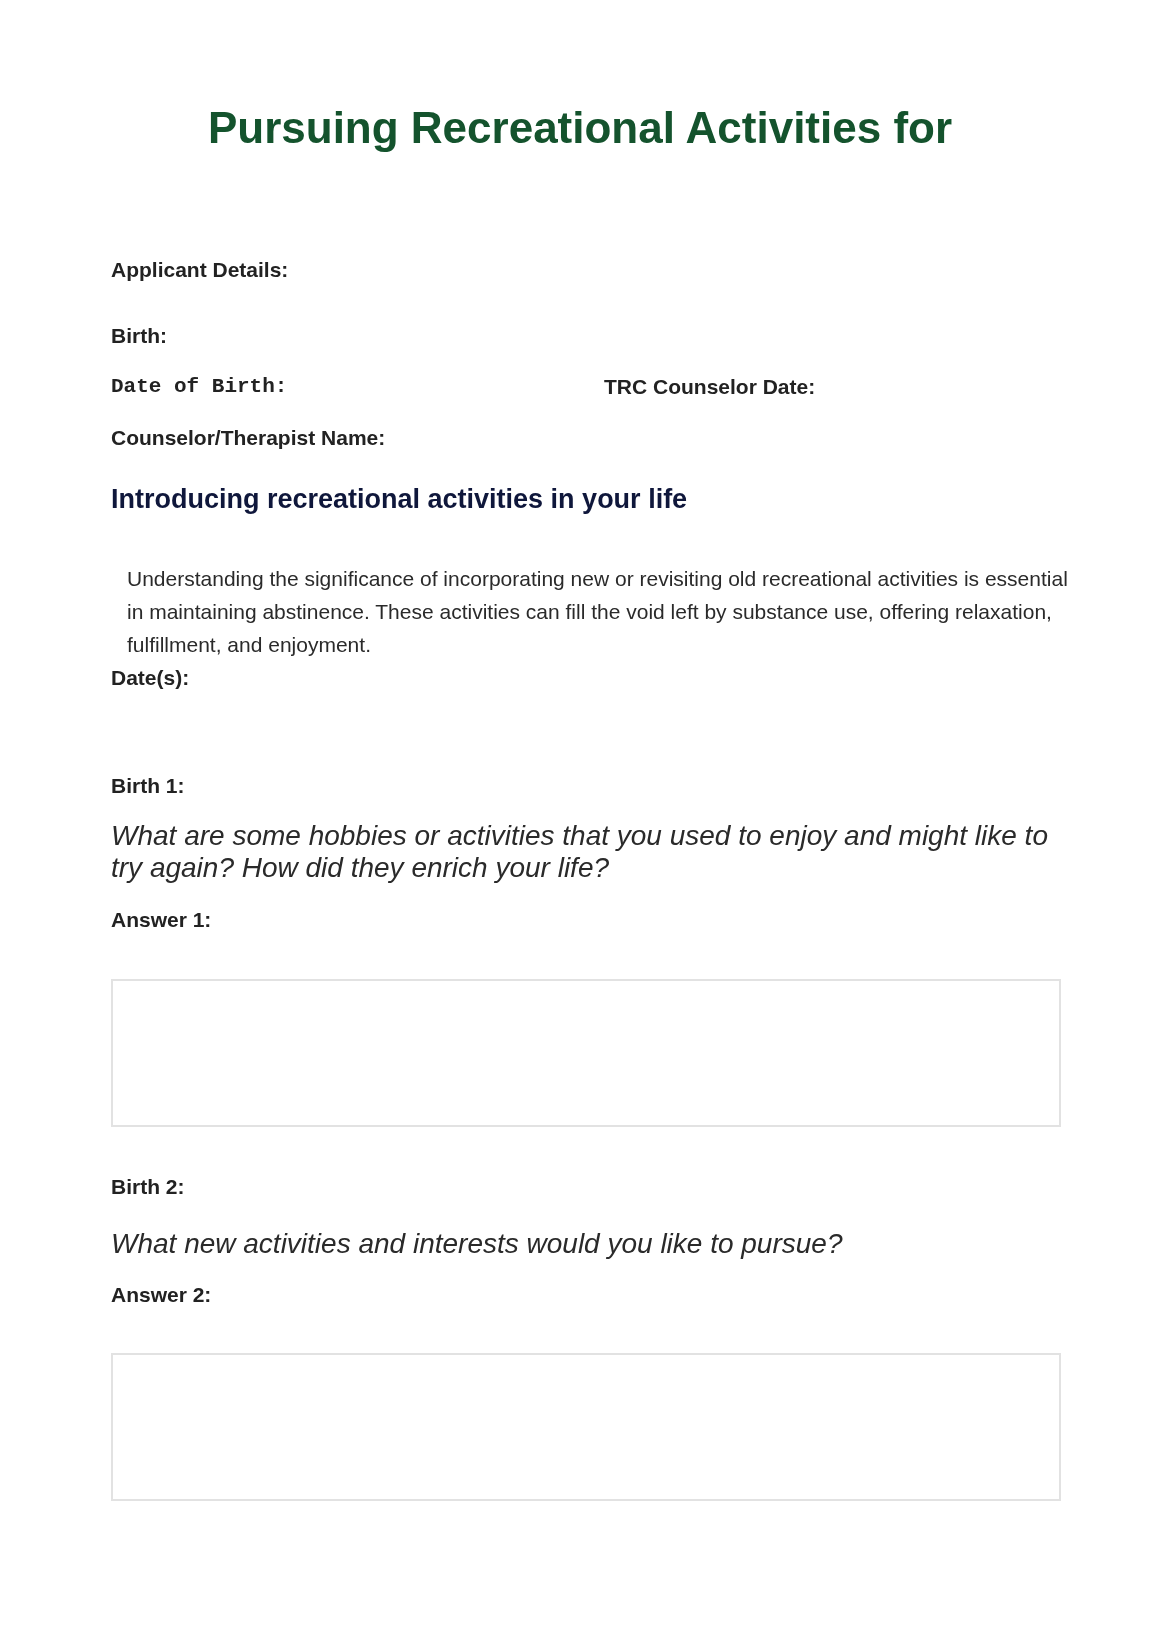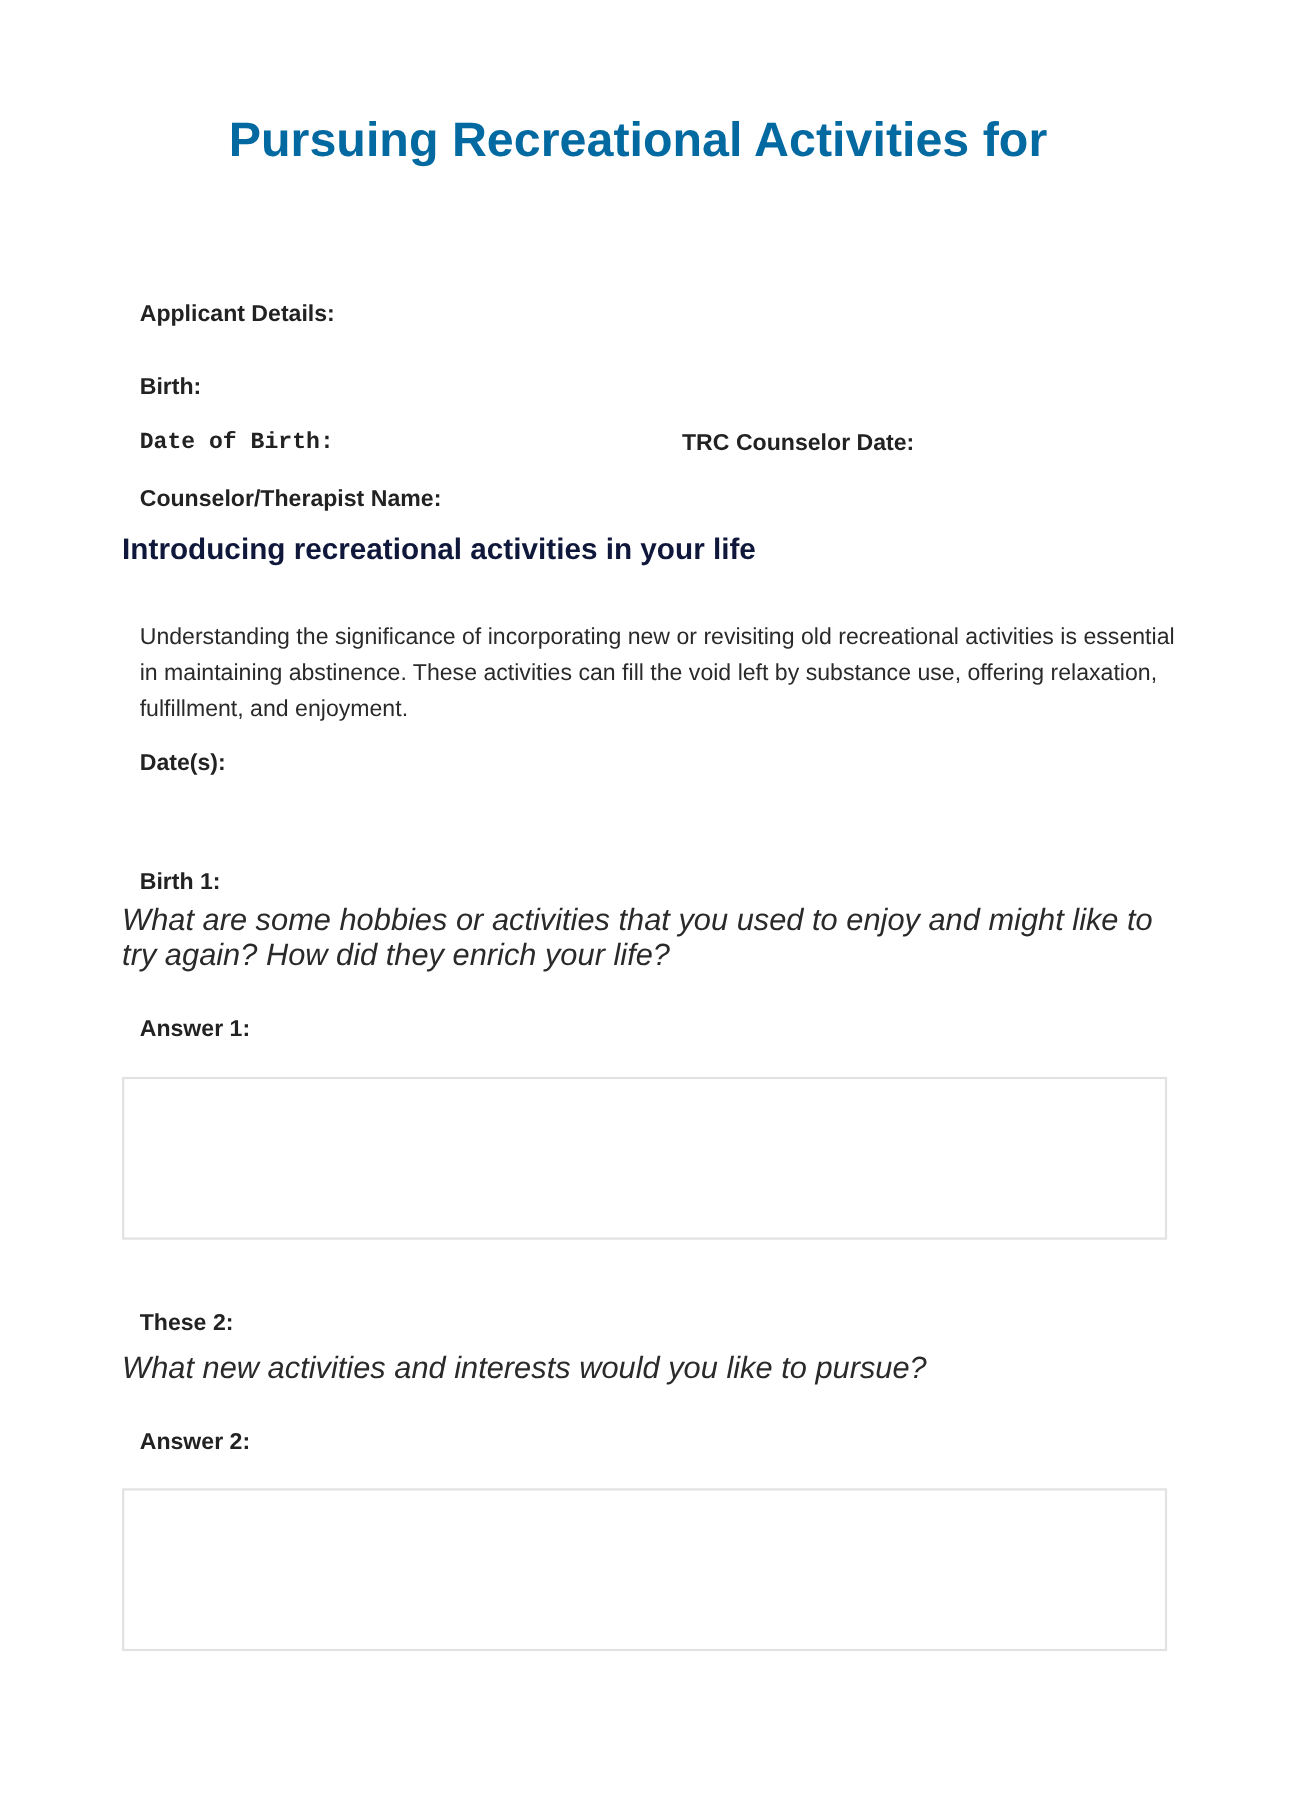--- a/index.html
+++ b/index.html
@@ -1,20 +1,20 @@
 <!DOCTYPE html>
 <html><head>
 <meta charset="utf-8">
 <style>
   html, body { margin: 0; padding: 0; background: #ffffff; }
   body { width: 1176px; height: 1630px; position: relative; overflow: hidden;
          font-family: "Liberation Sans", sans-serif; color: #1e1e1e; }
   .title { position: absolute; left: 0; top: 96px; width: 1160px; text-align: center;
-           font-size: 44px; font-weight: bold; color: #0369a1; line-height: 64px; margin: 0; }
-  .label { position: absolute; font-size: 21px; font-weight: bold; color: #222222; margin: 16px; white-space: nowrap; }
+           font-size: 44px; font-weight: bold; color: #14532d; line-height: 64px; margin: 0; }
+  .label { position: absolute; font-size: 21px; font-weight: bold; color: #222222; margin: 0; white-space: nowrap; }
   .section-heading { position: absolute; left: 111px; top: 484px; font-size: 27px; font-weight: bold;
                      color: #0f173b; margin: 0; white-space: nowrap; }
   .body-text { position: absolute; left: 111px; top: 546px; width: 960px; font-size: 21px;
                line-height: 33px; color: #2a2a2a; margin: 16px; }
   .prompt-text { position: absolute; left: 111px; width: 960px; font-size: 28px; font-style: italic;
                  line-height: 32px; color: #2a2a2a; margin: 0; }
   .answer-box { position: absolute; left: 111px; width: 950px; height: 148px;
                 border: 2px solid #e2e2e2; background: #ffffff; box-sizing: border-box; }
 </style>
 </head>
@@ -32,16 +32,16 @@
 
 <h2 class="section-heading">Introducing recreational activities in your life</h2>
 <p class="body-text">Understanding the significance of incorporating new or revisiting old recreational activities is essential in maintaining abstinence. These activities can fill the void left by substance use, offering relaxation, fulfillment, and enjoyment.</p>
 <p class="label" style="left:111px; top:666px;">Date(s):</p>
 
 <p class="label" style="left:111px; top:774px;">Birth 1:</p>
 <p class="prompt-text" style="top:820px;">What are some hobbies or activities that you used to enjoy and might like to try again? How did they enrich your life?</p>
 <p class="label" style="left:111px; top:908px;">Answer 1:</p>
 <div class="answer-box" style="top:979px;"></div>
 
-<p class="label" style="left:111px; top:1175px;">These 2:</p>
+<p class="label" style="left:111px; top:1175px;">Birth 2:</p>
 <p class="prompt-text" style="top:1228px;">What new activities and interests would you like to pursue?</p>
 <p class="label" style="left:111px; top:1283px;">Answer 2:</p>
 <div class="answer-box" style="top:1353px;"></div>
 
 </body></html>

